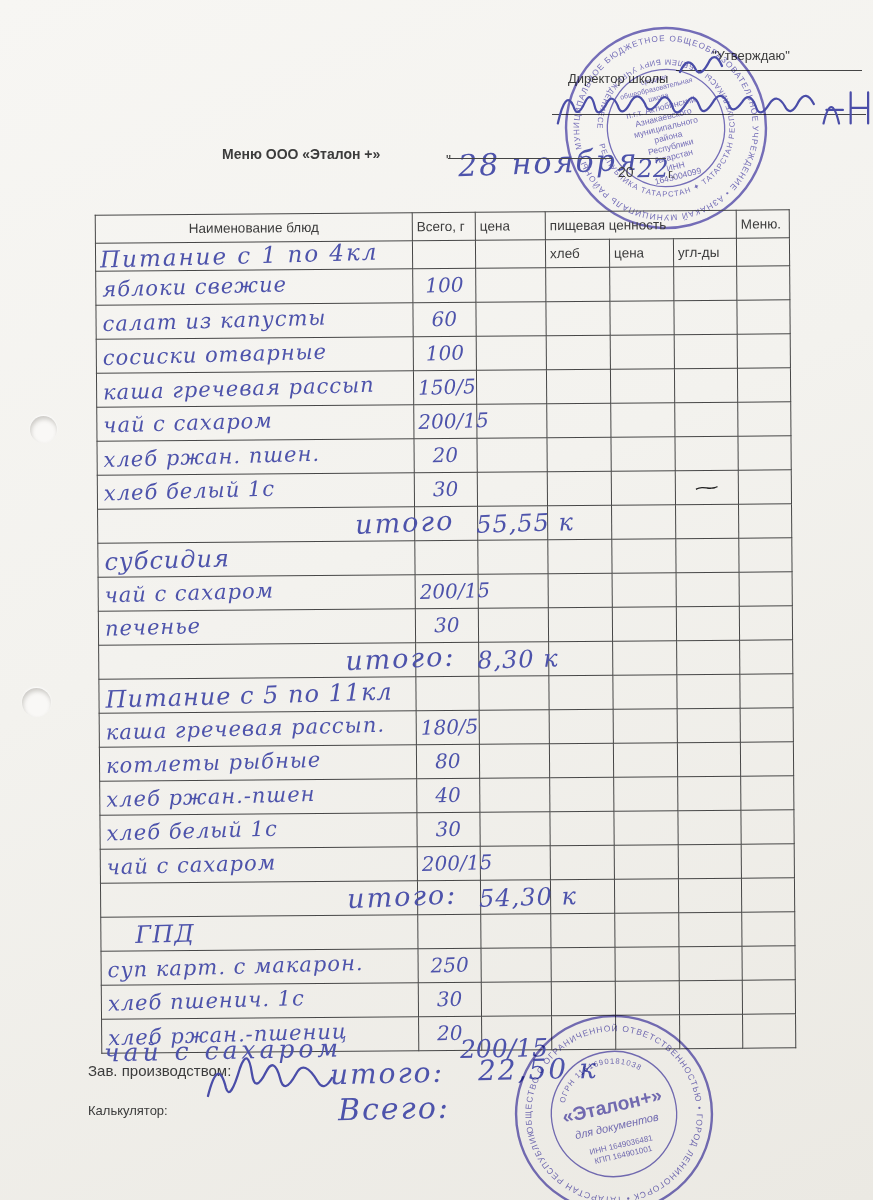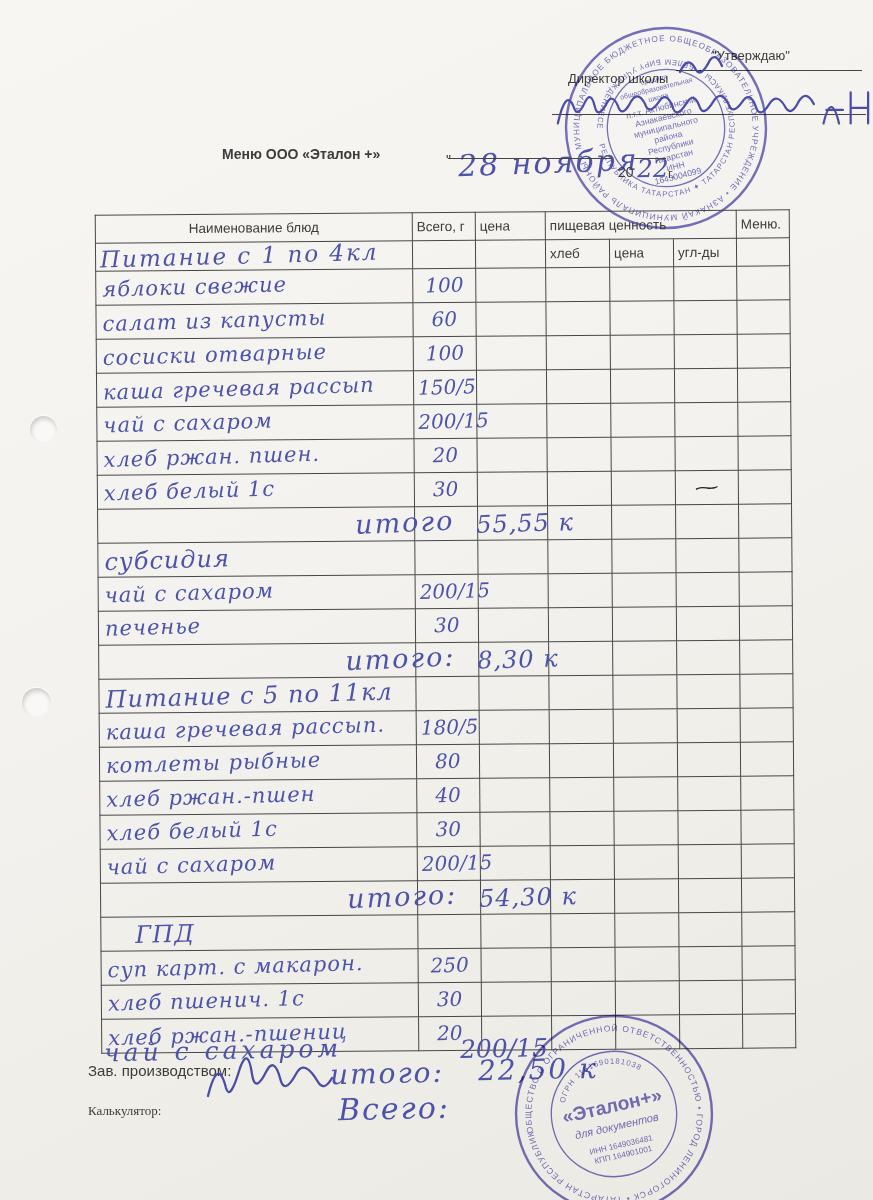--- a/index.html
+++ b/index.html
@@ -343,21 +343,21 @@
         </tbody>
     </table>
   </div>
 
   <div>
     <span class="abs hw" style="left:104px;top:1038px;font-size:25px;letter-spacing:4px;">чай с сахаром</span>
     <span class="abs hw" style="left:460px;top:1036px;font-size:25px;">200/15</span>
   </div>
 
   <div class="abs printed" style="left:88px;top:1062px;font-size:15px;">Зав. производством:</div>
-  <div class="abs printed" style="left:88px;top:1103px;font-size:13px;font-family:Liberation Serif, serif;">Калькулятор:</div>
+  <div class="abs printed" style="left:88px;top:1103px;font-size:13px;">Калькулятор:</div>
 
   <svg class="abs sig" style="left:198px;top:1048px;" width="140" height="62" viewBox="0 0 140 62">
     <path d="M10 48 Q20 8 28 40 Q32 54 42 20 Q50 -2 54 26 Q57 46 68 24 Q76 8 82 30 Q86 48 98 26 Q106 10 120 34 Q126 44 134 30"></path>
   </svg>
 
   <span class="abs hw hw-big" style="left:330px;top:1060px;font-size:28px;">итого:</span>
   <span class="abs hw hw-big" style="left:478px;top:1056px;font-size:28px;">22,50 к</span>
   <span class="abs hw hw-big" style="left:338px;top:1094px;font-size:30px;">Всего:</span>
 
   <div class="stamp" style="left:508px;top:1008px;width:212px;height:212px;transform:rotate(-13deg);">

